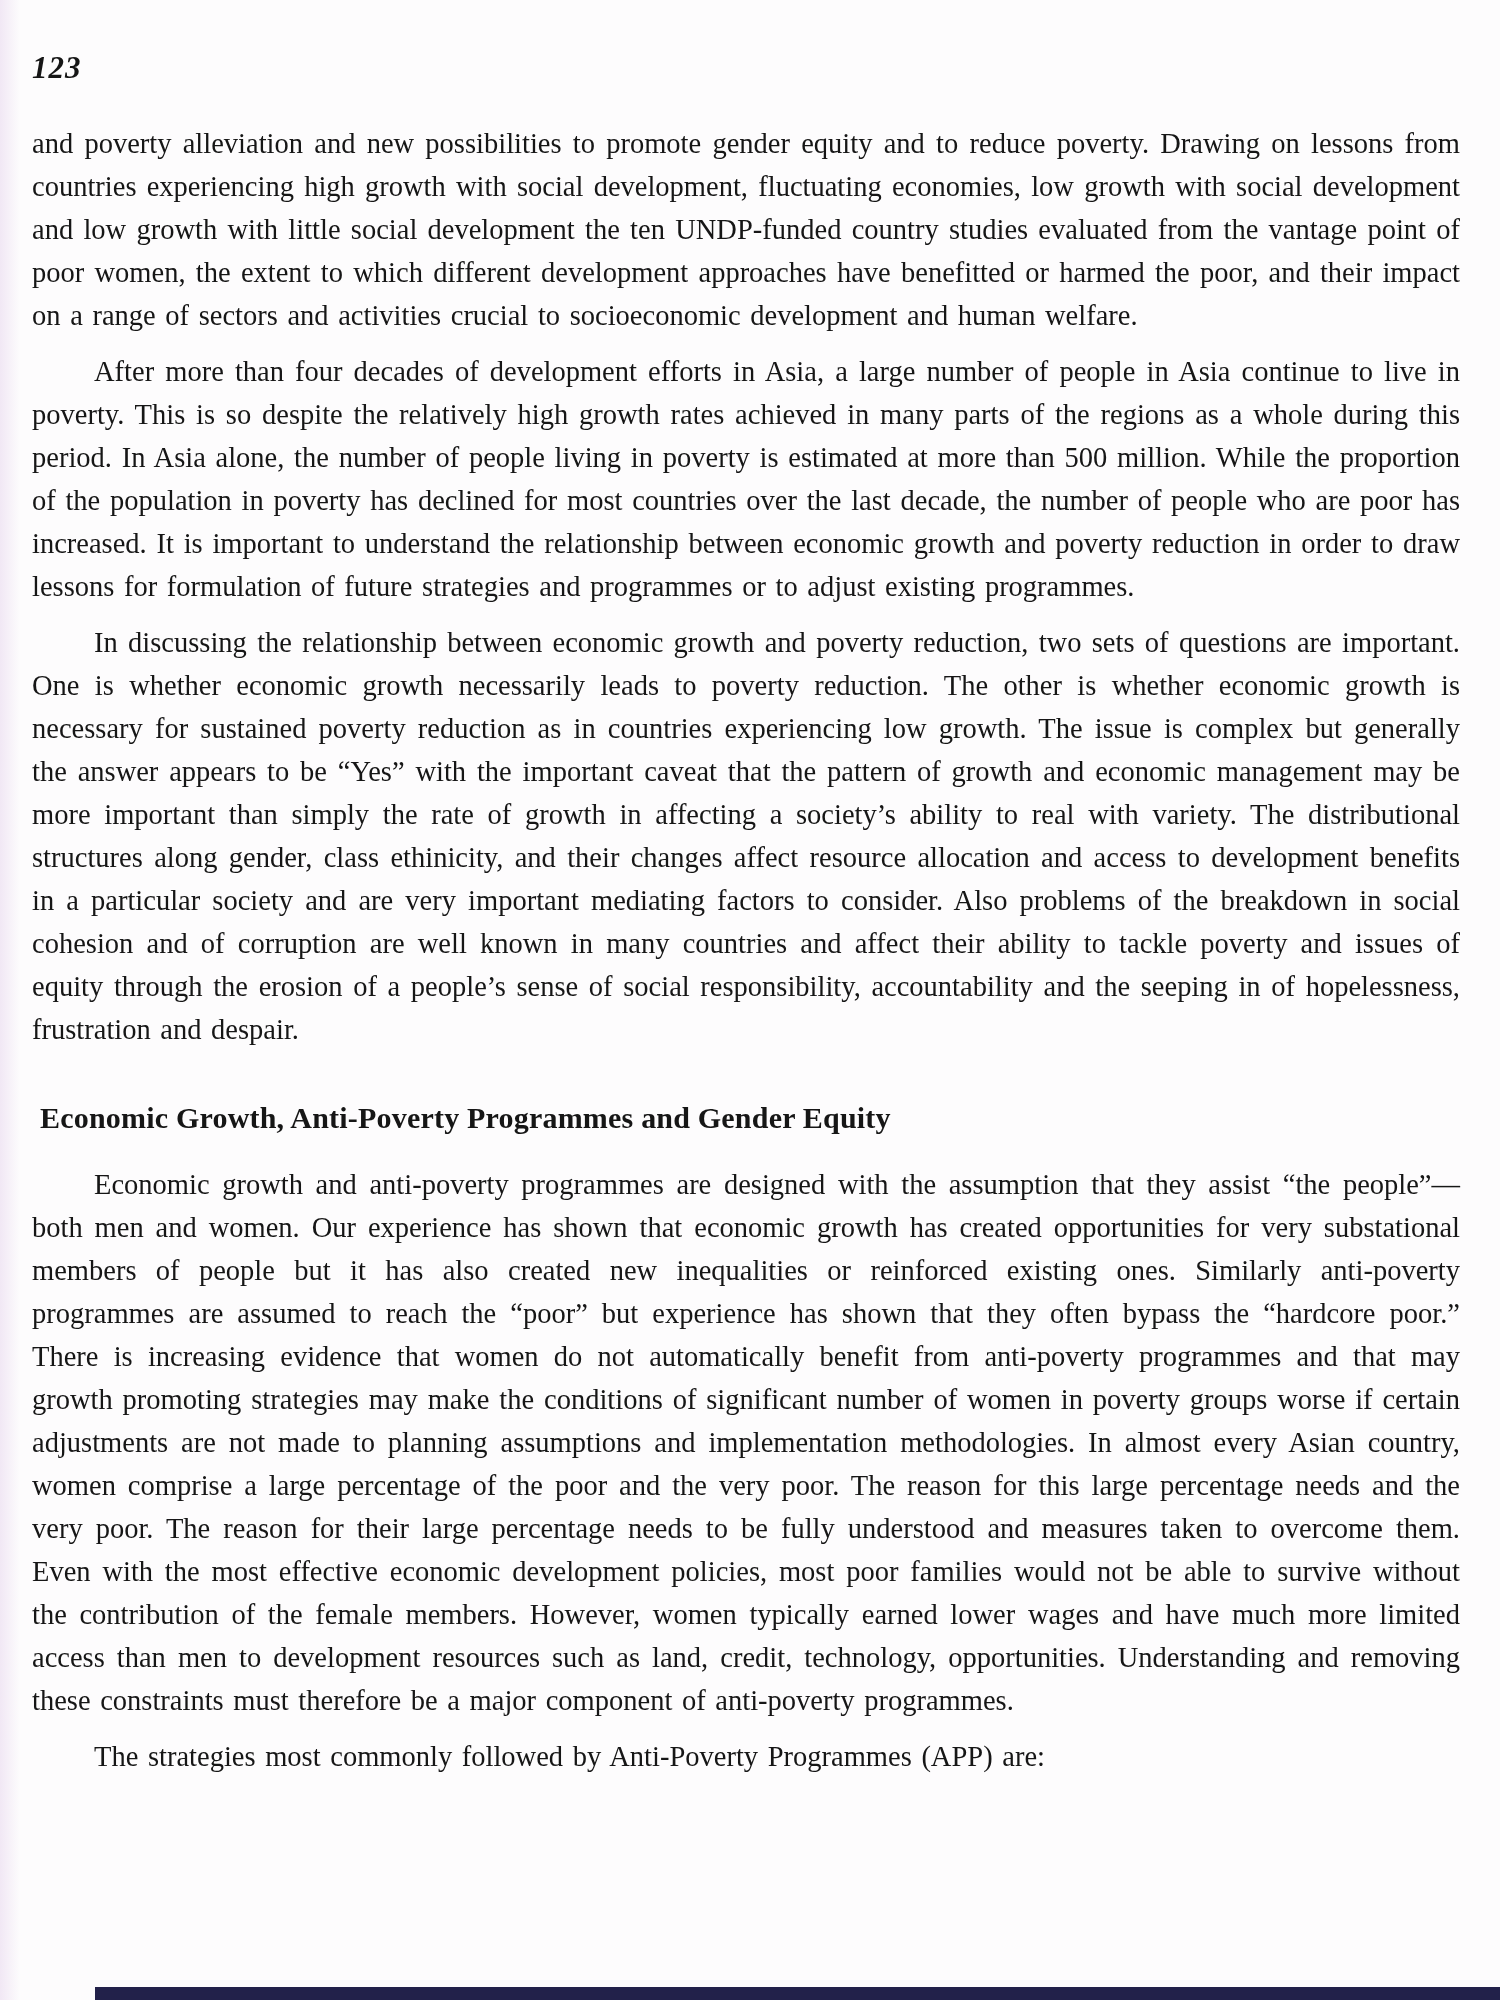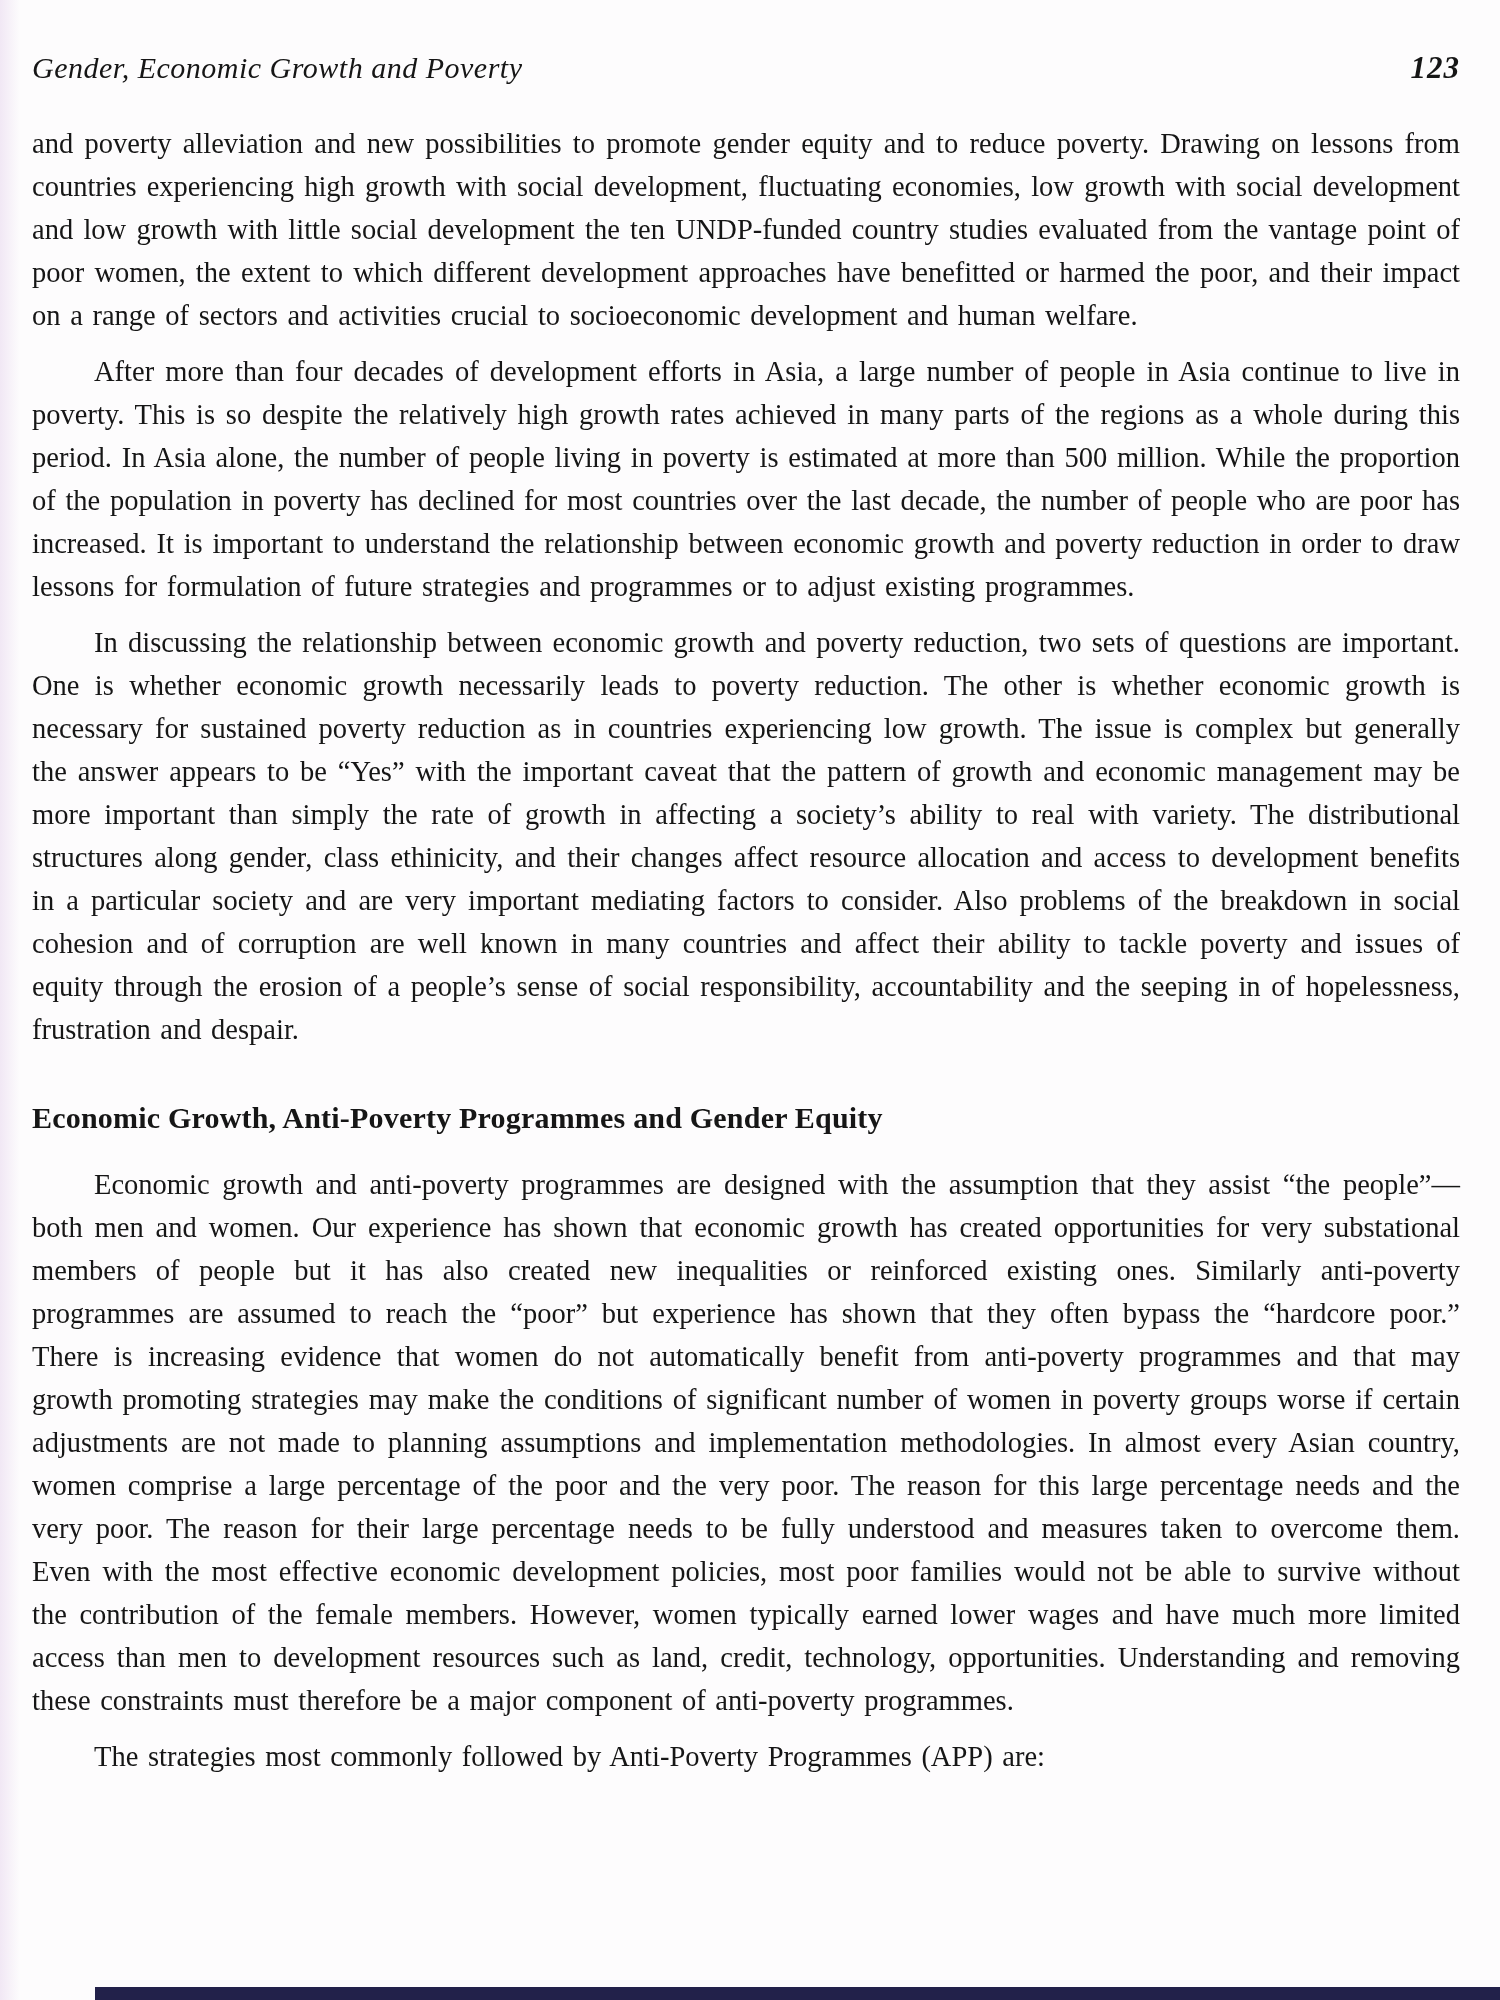--- a/index.html
+++ b/index.html
@@ -62,33 +62,32 @@
     margin: 4px 0 13px 0;
     text-indent: 62px;
     word-spacing: 2.5px;
   }
   .para.no-indent {
     text-indent: 0;
   }
   .section-heading {
     font-weight: bold;
     font-size: 30px;
-    margin: 50px 0 28px 0;
+    margin: 50px 0 28px 8px;
     letter-spacing: 0.2px;
   }
 </style>
 </head>
 <body>
 
 <div class="scan-left-edge"></div>
 
 <div class="page">
 
   <div class="page-header">
-    <span class="running-title">Gender, Economic Growth and Poverty</span>
     <span class="page-number">123</span>
   </div>
 
   <div class="body-text">
 
     <p class="para no-indent">and poverty alleviation and new possibilities to promote gender equity and to reduce poverty. Drawing on lessons from countries experiencing high growth with social development, fluctuating economies, low growth with social development and low growth with little social development the ten UNDP-funded country studies evaluated from the vantage point of poor women, the extent to which different development approaches have benefitted or harmed the poor, and their impact on a range of sectors and activities crucial to socioeconomic development and human welfare.</p>
 
     <p class="para">After more than four decades of development efforts in Asia, a large number of people in Asia continue to live in poverty. This is so despite the relatively high growth rates achieved in many parts of the regions as a whole during this period. In Asia alone, the number of people living in poverty is estimated at more than 500 million. While the proportion of the population in poverty has declined for most countries over the last decade, the number of people who are poor has increased. It is important to understand the relationship between economic growth and poverty reduction in order to draw lessons for formulation of future strategies and programmes or to adjust existing programmes.</p>
 
     <p class="para">In discussing the relationship between economic growth and poverty reduction, two sets of questions are important. One is whether economic growth necessarily leads to poverty reduction. The other is whether economic growth is necessary for sustained poverty reduction as in countries experiencing low growth. The issue is complex but generally the answer appears to be “Yes” with the important caveat that the pattern of growth and economic management may be more important than simply the rate of growth in affecting a society’s ability to real with variety. The distributional structures along gender, class ethinicity, and their changes affect resource allocation and access to development benefits in a particular society and are very important mediating factors to consider. Also problems of the breakdown in social cohesion and of corruption are well known in many countries and affect their ability to tackle poverty and issues of equity through the erosion of a people’s sense of social responsibility, accountability and the seeping in of hopelessness, frustration and despair.</p>

